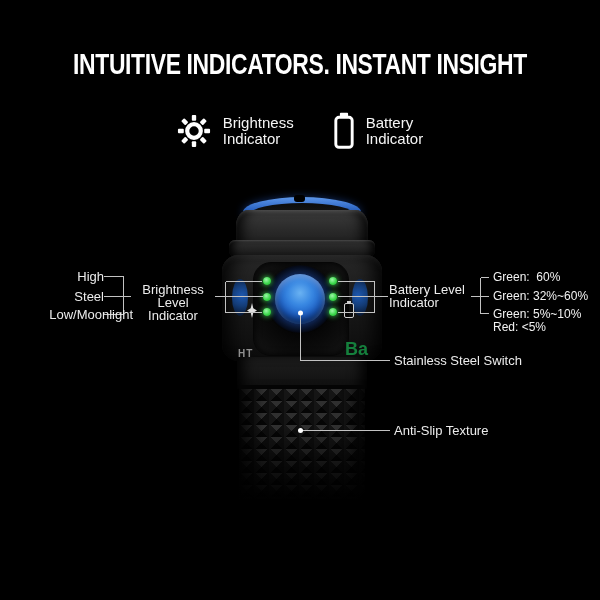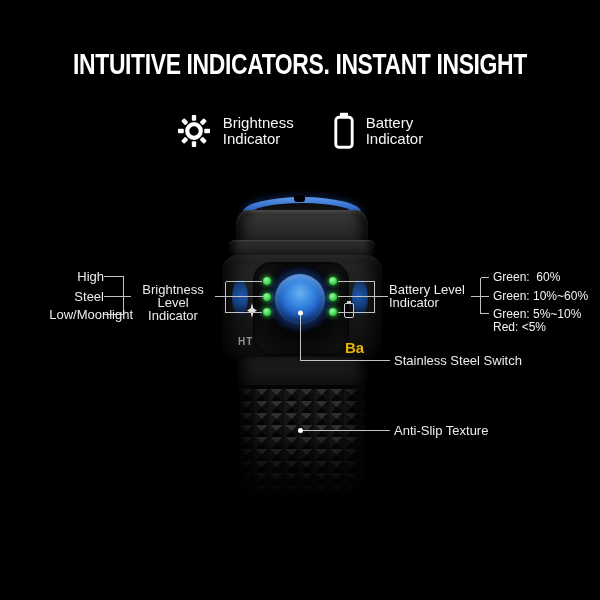--- a/index.html
+++ b/index.html
@@ -53,22 +53,22 @@
   .mini-batt::before{content:"";position:absolute;top:-3px;left:50%;transform:translateX(-50%);width:4px;height:2px;background:#cfcfcf;}
   .body{left:237px;top:357px;width:130px;height:32px;
     background:linear-gradient(180deg,#1e1e1e,#101010);
     box-shadow:inset 12px 0 14px -6px #000,inset -12px 0 14px -6px #000;}
   .body-ring{left:239px;top:385px;width:126px;height:4px;background:#040404;}
   .knurl{left:239px;top:389px;width:126px;height:118px;
     background:conic-gradient(from 45deg,#0e0e0e 0 25%,#050505 0 50%,#151515 0 75%,#2f2f2f 0) 0 0 / 15px 12px;}
   .knurl::after{content:"";position:absolute;inset:0;
     background:linear-gradient(to bottom,rgba(0,0,0,0) 0%,rgba(0,0,0,0) 32%,rgba(0,0,0,.55) 62%,#000 94%),
                linear-gradient(to right,rgba(0,0,0,.85) 0%,rgba(0,0,0,0) 20%,rgba(0,0,0,0) 80%,rgba(0,0,0,.85) 100%);}
-  .logo-left{left:238px;top:336px;font-size:10px;font-weight:bold;color:#8f8f8f;letter-spacing:1px;}
-  .logo-right{left:345px;top:339px;font-size:15px;font-weight:bold;color:#eab308;}
+  .logo-left{left:238px;top:348px;font-size:10px;font-weight:bold;color:#8f8f8f;letter-spacing:1px;}
+  .logo-right{left:345px;top:339px;font-size:18px;font-weight:bold;color:#15803d;}
   
   .lines{position:absolute;left:0;top:0;pointer-events:none;}
   
   .lab{position:absolute;font-size:13px;line-height:13px;color:#ececec;}
   .level{left:0;width:104px;text-align:right;}
   .bl-label{left:131px;top:283px;width:84px;text-align:center;}
   .batt-label{left:389px;top:283px;width:82px;text-align:left;}
   .val{position:absolute;left:493px;font-size:12px;line-height:14px;color:#f2f2f2;white-space:pre;}
   .switch-label{left:394px;top:354px;}
   .texture-label{left:394px;top:424px;}
@@ -183,20 +183,20 @@
     <div>Brightness</div>
     <div>Level Indicator</div>
   </div>
 
   <div class="lab batt-label">
     <div>Battery Level</div>
     <div>Indicator</div>
   </div>
 
   <div class="val" style="top:270px;">Green:  60%</div>
-  <div class="val" style="top:289px;">Green: 10%~60%</div>
+  <div class="val" style="top:289px;">Green: 32%~60%</div>
   <div class="val" style="top:307px;">Green: 5%~10%</div>
   <div class="val" style="top:320px;">Red: &lt;5%</div>
 
   <div class="lab switch-label">Stainless Steel Switch</div>
   <div class="lab texture-label">Anti-Slip Texture</div>
 
 </div>
 
 </body></html>

